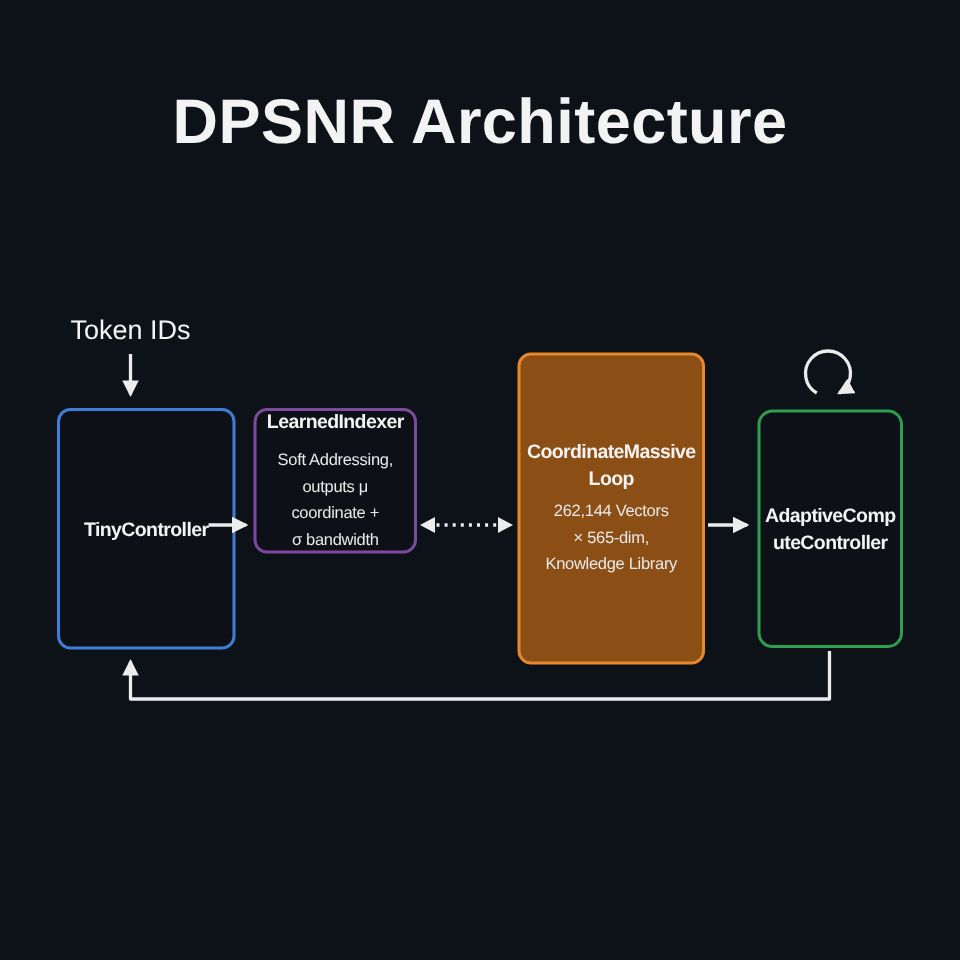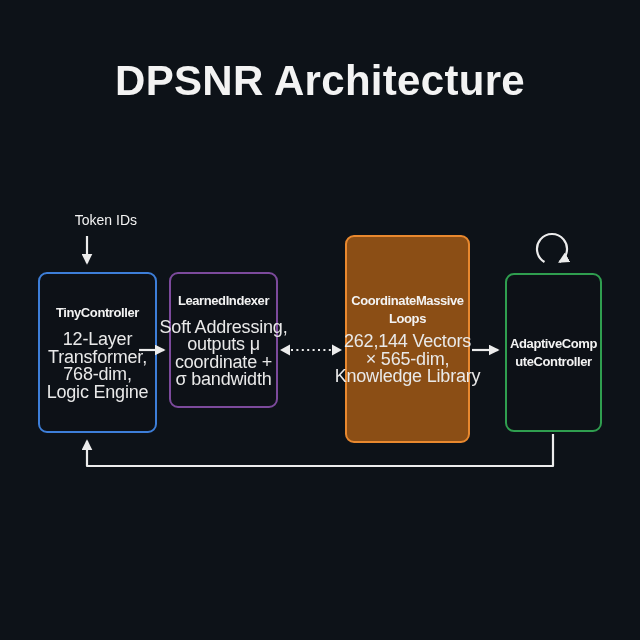--- a/index.html
+++ b/index.html
@@ -43,35 +43,35 @@
   }
   .node-title {
     font-weight: bold;
     font-size: 13px;
     letter-spacing: -0.4px;
     line-height: 18px;
     white-space: pre;
     color: var(--text, #f3f3f3);
   }
   .node-body {
-    font-size: 18px;
+    font-size: 11px;
     letter-spacing: -0.2px;
     line-height: 17.5px;
     white-space: pre;
     color: var(--body_text, #e9e9e9);
   }
   .n0 { left: 38px;  top: 272px; width: 119px;  height: 161px; align-items: center; }
-  .n1 { left: 169px; top: 272px; width: 109px; height: 136px; }
+  .n1 { left: 169px; top: 272px; width: 109px; height: 97px; }
   .n2 { left: 345px; top: 235px; width: 125px; height: 208px; gap: 5px; }
   .n3 { left: 505px; top: 273px; width: 97px;  height: 159px; gap: 16px; }
   .flow-label {
     position: absolute;
-    font-size: 14px;
+    font-size: 18px;
     line-height: 16px;
-    text-align: right;
+    text-align: center;
     white-space: pre;
     color: var(--text, #f3f3f3);
   }
   .token-label { left: 37px; top: 212px; width: 100px; }
   .gauss-label { left: 266px; top: 295px; width: 90px; }
   .connector-overlay {
     position: absolute;
     left: 0;
     top: 0;
     pointer-events: none;
@@ -97,43 +97,39 @@
 
 <div class="stage">
 
   <h1 class="page-title">DPSNR Architecture</h1>
 
   <div class="flow-label token-label">Token IDs</div>
 
 
   <div class="node n0" style="border-color: rgb(61, 126, 216);">
     <div class="node-title">TinyController</div>
-    <div class="node-body">12-Layer
-Transformer,
-768-dim,
-Logic Engine</div>
   </div>
 
   <div class="node n1" style="border-color: rgb(124, 74, 156);">
     <div class="node-title">LearnedIndexer</div>
     <div class="node-body">Soft Addressing,
 outputs μ
 coordinate +
 σ bandwidth</div>
   </div>
 
   <div class="node n2" style="border-color: rgb(232, 136, 46); background-color: rgb(139, 78, 21);">
     <div class="node-title">CoordinateMassive
-Loops</div>
+Loop</div>
     <div class="node-body">262,144 Vectors
 × 565-dim,
 Knowledge Library</div>
   </div>
 
-  <div class="node n3" style="border-color: rgb(47, 158, 79);">
+  <div class="node n3" style="border-color: rgb(47, 158, 79); border-radius: 10px;">
     <div class="node-title">AdaptiveComp
 uteController</div>
   </div>
 
   <svg class="connector-overlay" width="640" height="640" viewBox="0 0 640 640">
     <defs>
       <marker id="ah" viewBox="0 0 10 10" refX="8.5" refY="5" markerWidth="5" markerHeight="5" orient="auto">
         <path d="M0 0 L10 5 L0 10 Z"></path>
       </marker>
     </defs>

